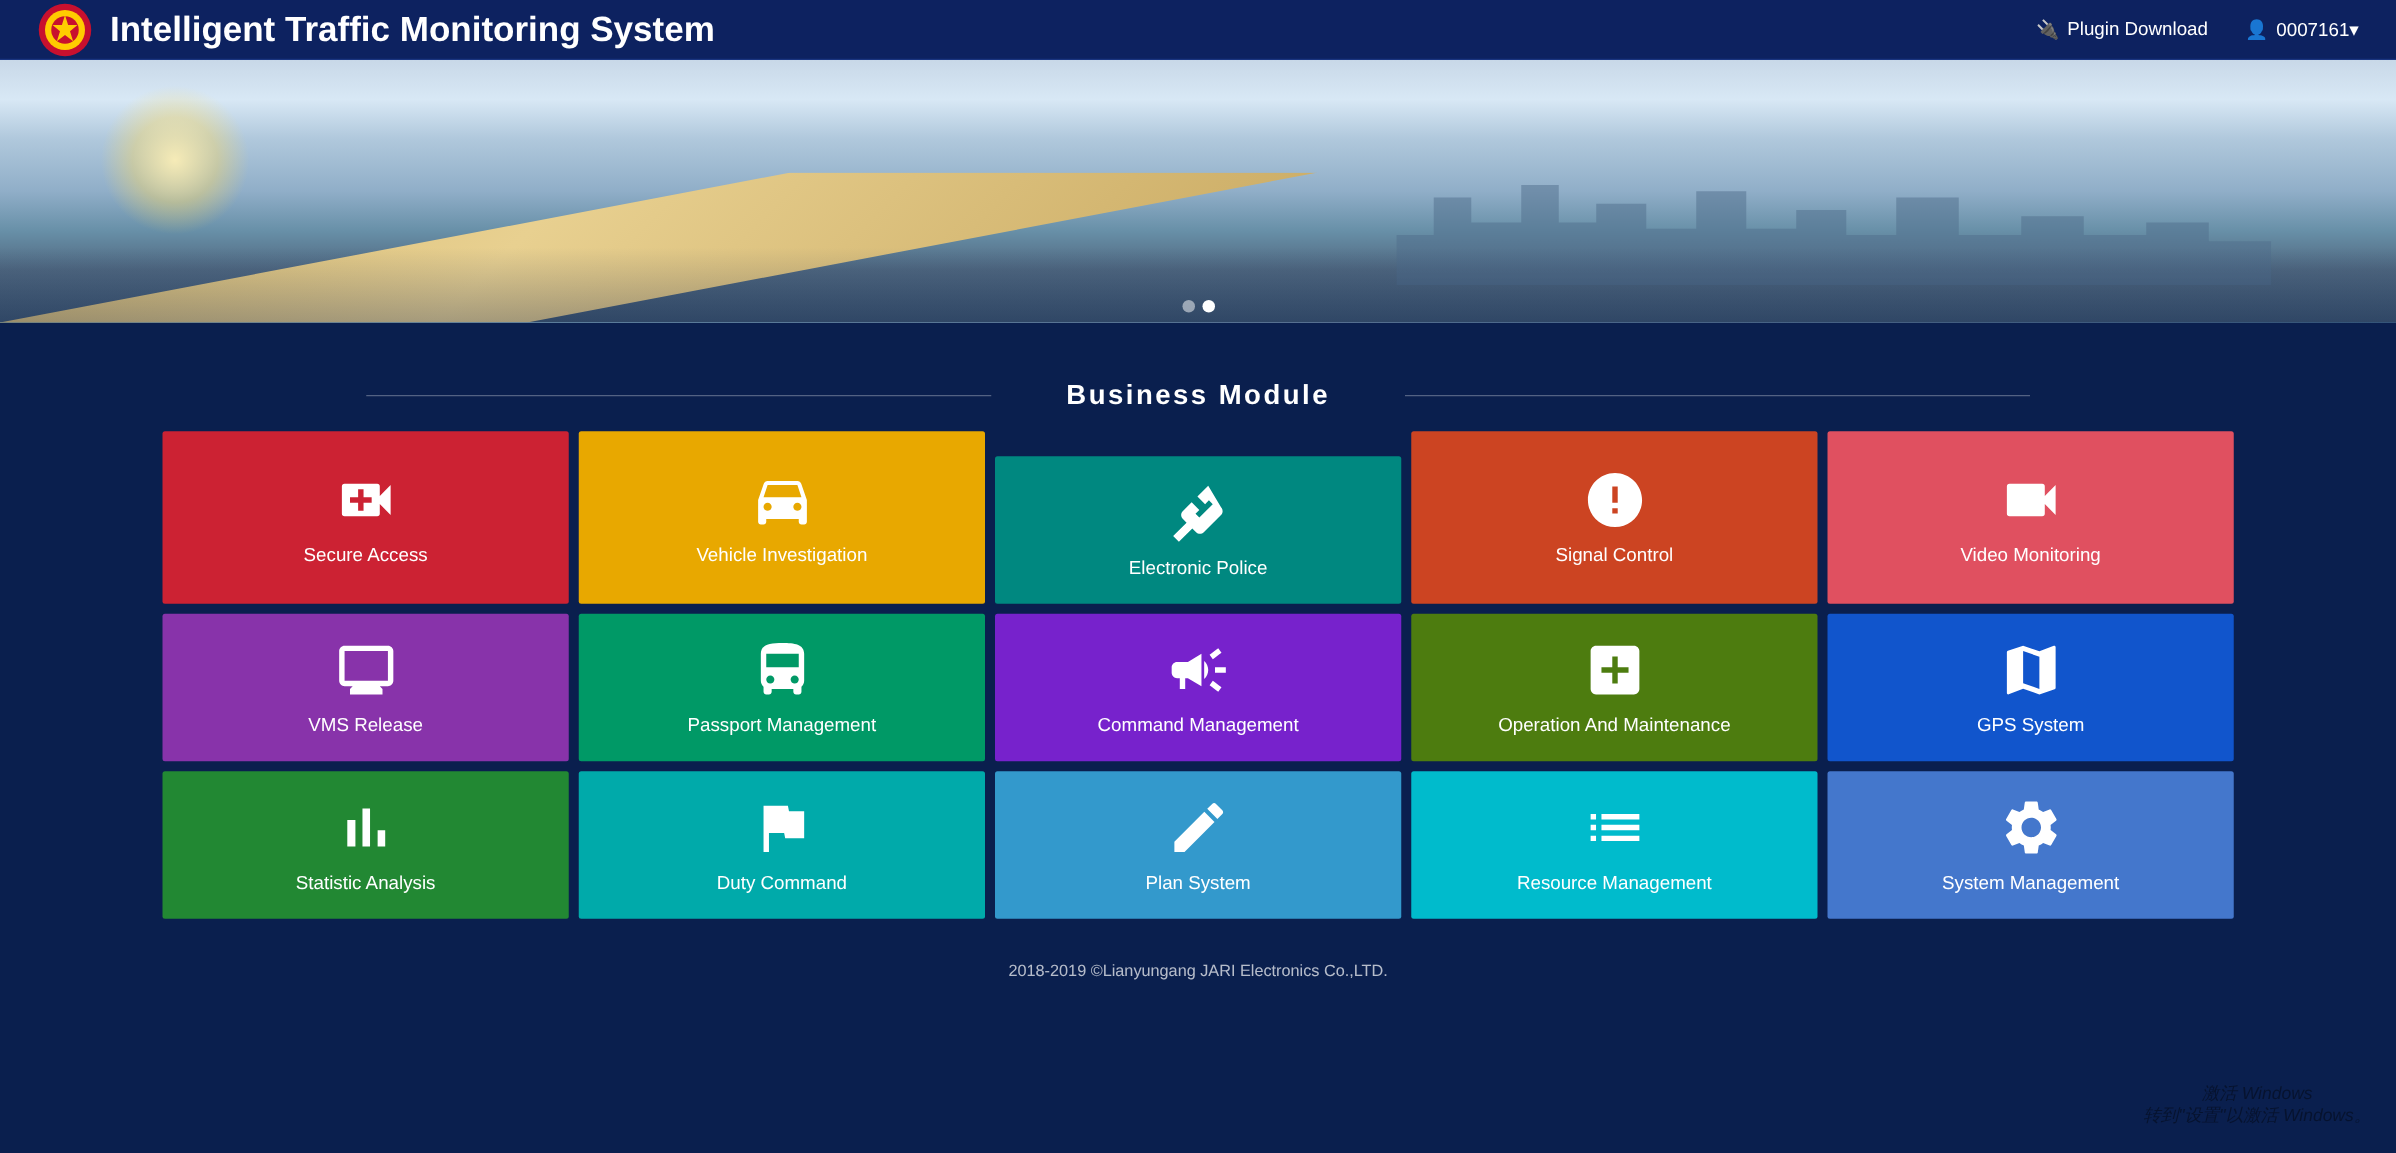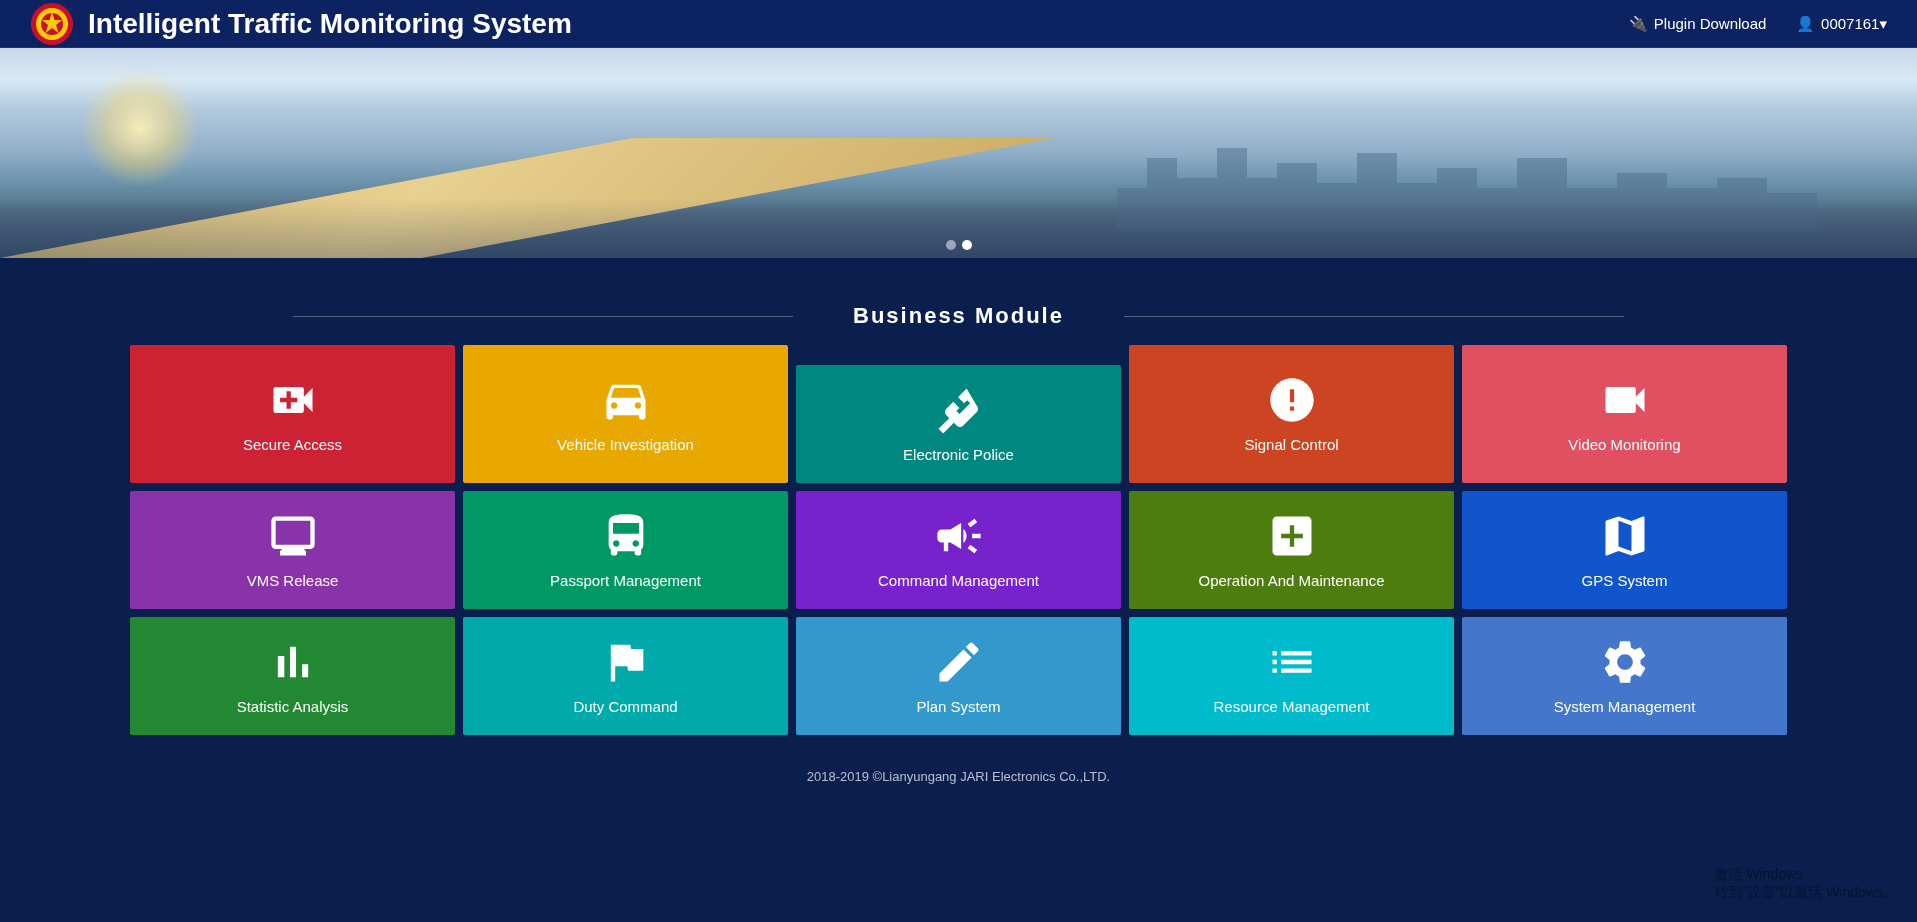--- a/index.html
+++ b/index.html
@@ -170,22 +170,23 @@
       padding: 14px 0 10px;
     }
 
     
     .win-watermark {
       position: fixed;
       bottom: 20px;
       right: 20px;
       color: rgba(0,0,0,0.4);
       font-size: 14px;
-      text-align: left;
+      text-align: center;
       pointer-events: none;
+      font-style: italic;
     }
 
     
     .icon-svg {
       width: 52px;
       height: 52px;
       fill: white;
       margin-bottom: 10px;
     }
   </style>

